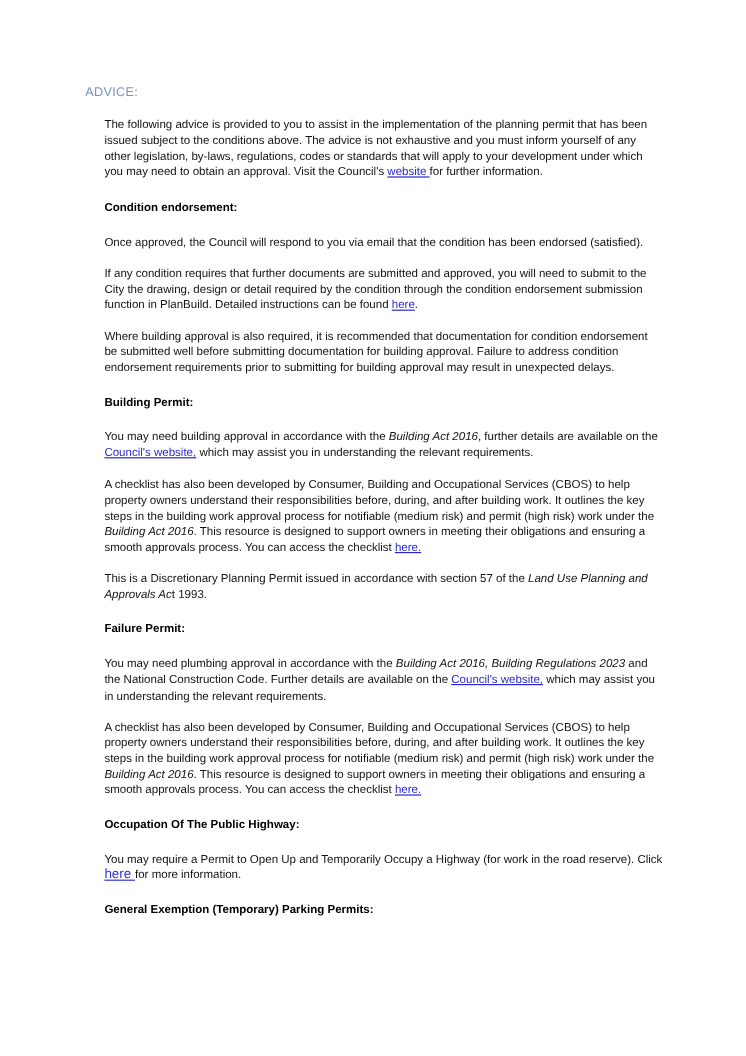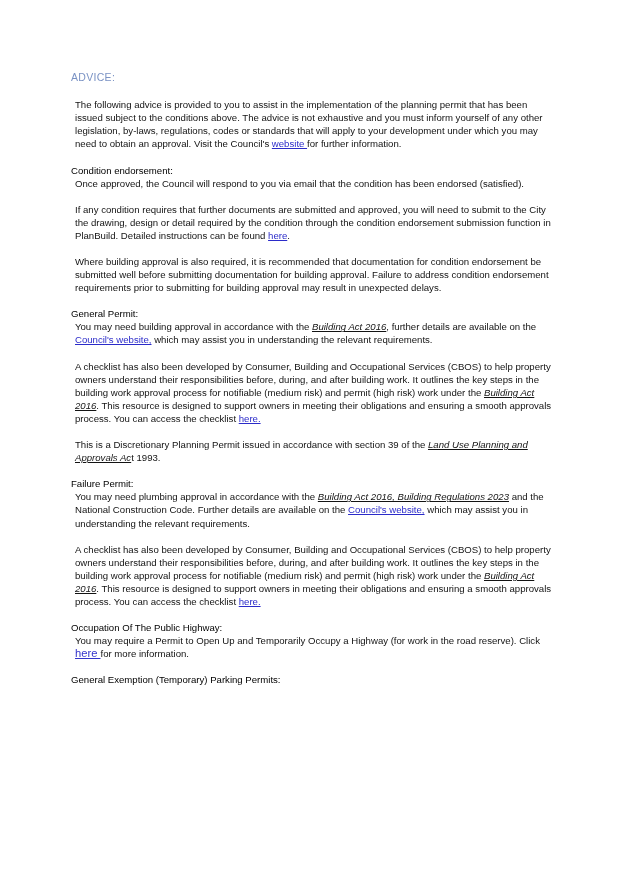--- a/index.html
+++ b/index.html
@@ -30,40 +30,39 @@
   .advice-heading {
     font-size: 10.5px;
     color: #7a92c4;
     letter-spacing: 0.3px;
     margin: 0 0 14px 0;
     line-height: 1.35;
   }
   p.para {
     font-size: 9.6px;
     line-height: 13.1px;
-    margin: 0 0 13px 4px;
+    margin: 0 0 13px 16px;
     text-align: left;
     color: #131313;
   }
   .sec-heading {
     font-size: 9.6px;
     line-height: 13.1px;
-    font-weight: normal;
-    margin: 0;
+    font-weight: bold;
+    margin: 16px;
     color: #000000;
   }
   .blockgroup {
     margin: 0 0 13px 0;
   }
   .blockgroup:last-child {
     margin-bottom: 0;
   }
   i.ital {
     font-style: italic;
-    text-decoration: underline;
   }
   a.link {
     color: #2b2bc9;
     text-decoration: underline;
     text-underline-offset: 1px;
   }
   a.link-big {
     font-size: 11.2px;
     color: #3333cc;
     text-decoration: underline;
@@ -80,24 +79,24 @@
         <div class="blockgroup">
           <p class="para"><span>The following advice is provided to you to assist in the implementation of the planning permit that has been issued subject to the conditions above. The advice is not exhaustive and you must inform yourself of any other legislation, by-laws, regulations, codes or standards that will apply to your development under which you may need to obtain an approval. Visit the Council's </span><a class="link" href="#">website </a><span>for further information.</span></p>
         </div>
         <div class="blockgroup">
           <div class="sec-heading">Condition endorsement:</div>
           <p class="para"><span>Once approved, the Council will respond to you via email that the condition has been endorsed (satisfied).</span></p>
           <p class="para"><span>If any condition requires that further documents are submitted and approved, you will need to submit to the City the drawing, design or detail required by the condition through the condition endorsement submission function in PlanBuild. Detailed instructions can be found </span><a class="link" href="#">here</a><span>.</span></p>
           <p class="para"><span>Where building approval is also required, it is recommended that documentation for condition endorsement be submitted well before submitting documentation for building approval. Failure to address condition endorsement requirements prior to submitting for building approval may result in unexpected delays.</span></p>
         </div>
         <div class="blockgroup">
-          <div class="sec-heading">General Permit:</div>
+          <div class="sec-heading">Building Permit:</div>
           <p class="para"><span>You may need building approval in accordance with the </span><i class="ital">Building Act 2016</i><span>, further details are available on the </span><a class="link" href="#">Council's website,</a><span> which may assist you in understanding the relevant requirements.</span></p>
           <p class="para"><span>A checklist has also been developed by Consumer, Building and Occupational Services (CBOS) to help property owners understand their responsibilities before, during, and after building work. It outlines the key steps in the building work approval process for notifiable (medium risk) and permit (high risk) work under the </span><i class="ital">Building Act 2016</i><span>. This resource is designed to support owners in meeting their obligations and ensuring a smooth approvals process. You can access the checklist </span><a class="link" href="#">here.</a></p>
-          <p class="para"><span>This is a Discretionary Planning Permit issued in accordance with section 39 of the </span><i class="ital">Land Use Planning and Approvals Ac</i><span>t 1993.</span></p>
+          <p class="para"><span>This is a Discretionary Planning Permit issued in accordance with section 57 of the </span><i class="ital">Land Use Planning and Approvals Ac</i><span>t 1993.</span></p>
         </div>
         <div class="blockgroup">
           <div class="sec-heading">Failure Permit:</div>
           <p class="para"><span>You may need plumbing approval in accordance with the </span><i class="ital">Building Act 2016, Building Regulations 2023</i><span> and the National Construction Code. Further details are available on the </span><a class="link" href="#">Council's website,</a><span> which may assist you in understanding the relevant requirements.</span></p>
           <p class="para"><span>A checklist has also been developed by Consumer, Building and Occupational Services (CBOS) to help property owners understand their responsibilities before, during, and after building work. It outlines the key steps in the building work approval process for notifiable (medium risk) and permit (high risk) work under the </span><i class="ital">Building Act 2016</i><span>. This resource is designed to support owners in meeting their obligations and ensuring a smooth approvals process. You can access the checklist </span><a class="link" href="#">here.</a></p>
         </div>
         <div class="blockgroup">
           <div class="sec-heading">Occupation Of The Public Highway:</div>
           <p class="para"><span>You may require a Permit to Open Up and Temporarily Occupy a Highway (for work in the road reserve). Click </span><a class="link link-big" href="#">here </a><span>for more information.</span></p>
         </div>

